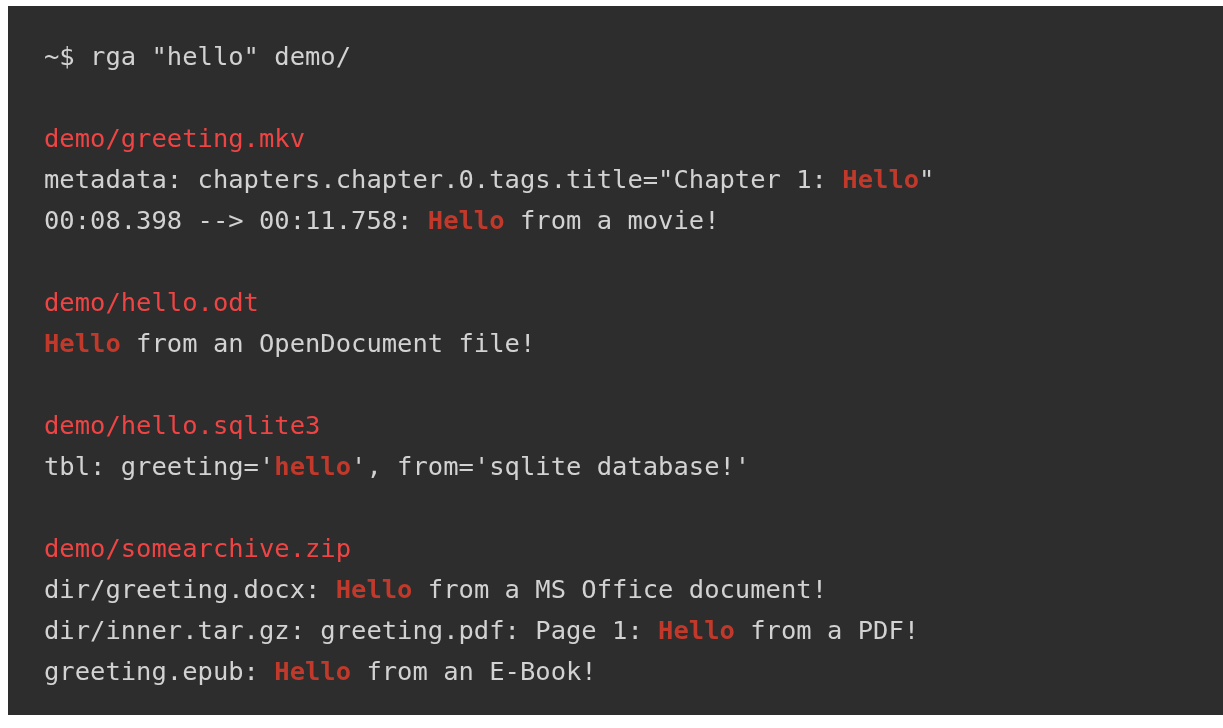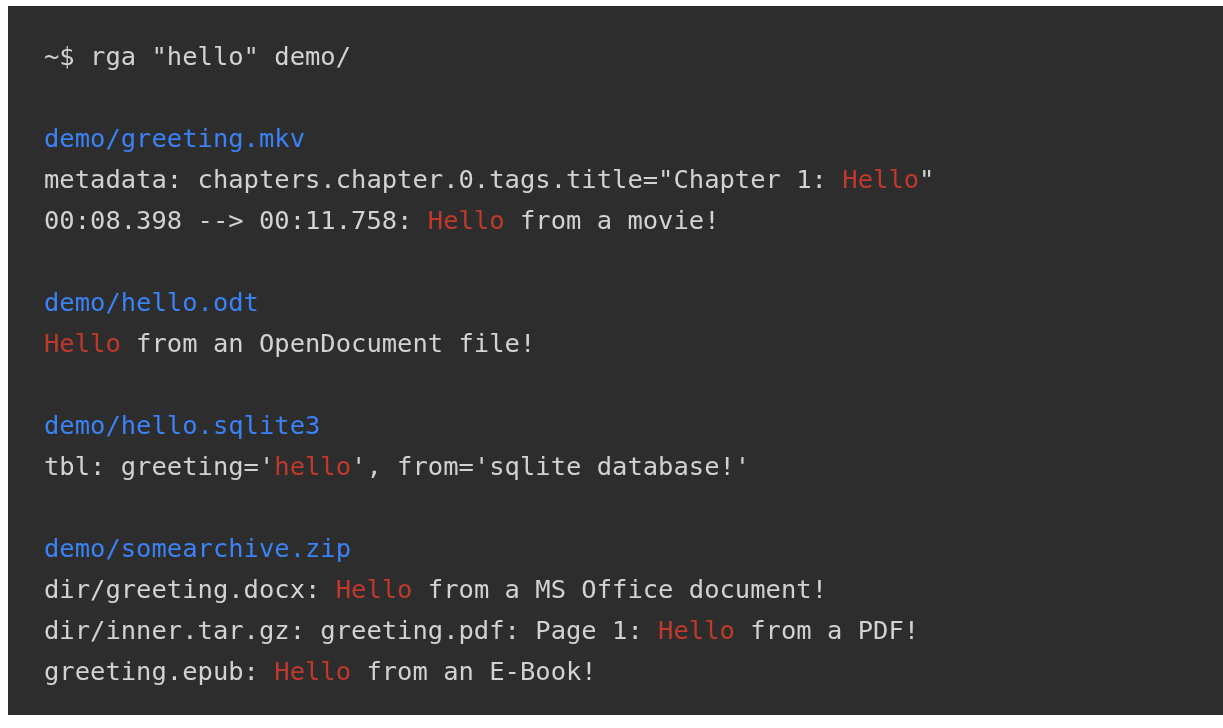--- a/index.html
+++ b/index.html
@@ -44,18 +44,18 @@
   }
 
   .seg {
     white-space: pre;
   }
 
   .seg-plain   { color: #d2d2d2; }
   .seg-path    { color: #cf37cf; }
   .seg-match   { color: #c0392b; font-weight: bold; }
 </style>
-<style>.seg-plain{color:#d2d2d2;}.seg-path{color:#3b82f6;}.seg-match{color:#c0392b;font-weight:normal;}</style></head>
+<style>.seg-plain{color:#d2d2d2;}.seg-path{color:#ef4444;}.seg-match{color:#c0392b;font-weight:bold;}</style></head>
 <body style="background: rgb(255, 255, 255);">
 
 <div id="terminal-window" style="background: rgb(45, 45, 45);">
   <div id="terminal-output" style="color: rgb(210, 210, 210);"><div class="term-line"><span class="seg seg-plain">~$ rga "hello" demo/</span></div><div class="term-line blank">&nbsp;</div><div class="term-line"><span class="seg seg-path">demo/greeting.mkv</span></div><div class="term-line"><span class="seg seg-plain">metadata: chapters.chapter.0.tags.title="Chapter 1: </span><span class="seg seg-match">Hello</span><span class="seg seg-plain">"</span></div><div class="term-line"><span class="seg seg-plain">00:08.398 --&gt; 00:11.758: </span><span class="seg seg-match">Hello</span><span class="seg seg-plain"> from a movie!</span></div><div class="term-line blank">&nbsp;</div><div class="term-line"><span class="seg seg-path">demo/hello.odt</span></div><div class="term-line"><span class="seg seg-match">Hello</span><span class="seg seg-plain"> from an OpenDocument file!</span></div><div class="term-line blank">&nbsp;</div><div class="term-line"><span class="seg seg-path">demo/hello.sqlite3</span></div><div class="term-line"><span class="seg seg-plain">tbl: greeting='</span><span class="seg seg-match">hello</span><span class="seg seg-plain">', from='sqlite database!'</span></div><div class="term-line blank">&nbsp;</div><div class="term-line"><span class="seg seg-path">demo/somearchive.zip</span></div><div class="term-line"><span class="seg seg-plain">dir/greeting.docx: </span><span class="seg seg-match">Hello</span><span class="seg seg-plain"> from a MS Office document!</span></div><div class="term-line"><span class="seg seg-plain">dir/inner.tar.gz: greeting.pdf: Page 1: </span><span class="seg seg-match">Hello</span><span class="seg seg-plain"> from a PDF!</span></div><div class="term-line"><span class="seg seg-plain">greeting.epub: </span><span class="seg seg-match">Hello</span><span class="seg seg-plain"> from an E-Book!</span></div></div>
 </div>
 
 </body></html>

